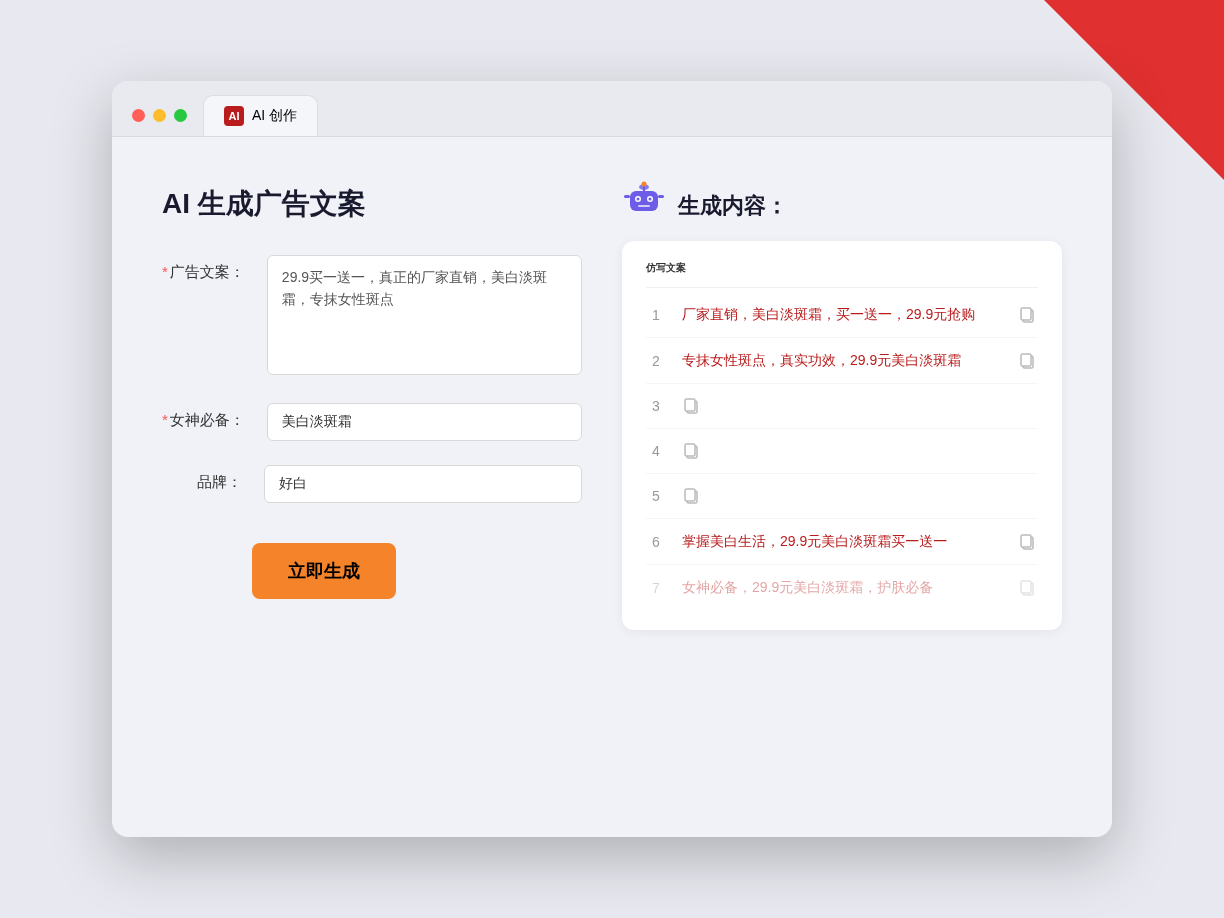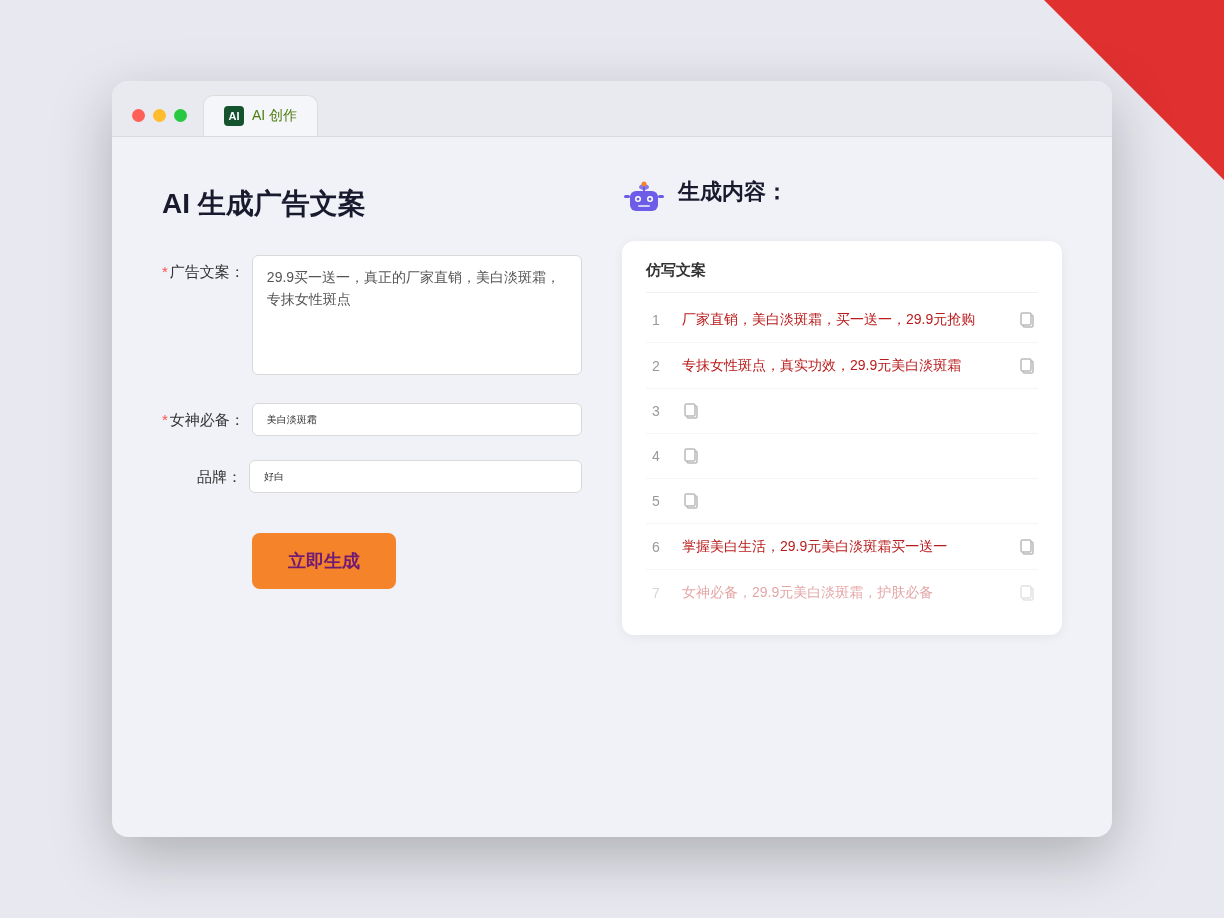--- a/index.html
+++ b/index.html
@@ -81,33 +81,33 @@
       gap: 8px;
       font-size: 14px;
       color: #333;
       border: 1px solid #ddd;
       border-bottom: none;
     }
 
     .tab-icon {
       width: 20px;
       height: 20px;
-      background: #14532d;
+      background: #b91c1c;
       border-radius: 4px;
       display: flex;
       align-items: center;
       justify-content: center;
       color: white;
       font-size: 11px;
       font-weight: bold;
     }
 
     .tab-label {
       font-size: 14px;
-      color: #4d7c0f;
+      color: #000000;
     }
 
     
     .content-area {
       padding: 40px 50px;
       display: flex;
       gap: 40px;
       min-height: 700px;
     }
 
@@ -121,21 +121,21 @@
       font-weight: 700;
       color: #1a1a2e;
       margin-bottom: 32px;
       margin-top: 8px;
     }
 
     .form-group {
       display: flex;
       align-items: flex-start;
       margin-bottom: 24px;
-      gap: 7px;
+      gap: 22px;
     }
 
     .form-label {
       font-size: 15px;
       color: #333;
       min-width: 80px;
       text-align: right;
       padding-top: 8px;
       flex-shrink: 0;
     }
@@ -163,50 +163,50 @@
       font-family: inherit;
       line-height: 1.6;
       outline: none;
     }
 
     .form-input {
       width: 100%;
       padding: 10px 14px;
       border: 1px solid #d9d9d9;
       border-radius: 6px;
-      font-size: 10px;
+      font-size: 14px;
       color: #333;
       background: white;
       font-family: inherit;
       outline: none;
     }
 
     .generate-btn {
       background: #f5832a;
-      color: #701a75;
+      color: #000000;
       border: none;
       border-radius: 8px;
       padding: 16px 36px;
       font-size: 18px;
       font-weight: 600;
       cursor: pointer;
       margin-top: 40px;
       margin-left: 90px;
       display: block;
       font-family: inherit;
     }
 
     
     .right-panel {
       flex: 1;
     }
 
     .result-header {
       display: flex;
-      align-items: flex-start;
+      align-items: flex-end;
       gap: 12px;
       margin-bottom: 20px;
     }
 
     .robot-icon {
       width: 44px;
       height: 44px;
       position: relative;
     }
 
@@ -217,21 +217,21 @@
     }
 
     .result-card {
       background: white;
       border-radius: 12px;
       padding: 20px 24px;
       box-shadow: 0 2px 12px rgba(0,0,0,0.06);
     }
 
     .result-card-header {
-      font-size: 15px;
+      font-size: 10px;
       font-weight: 600;
       color: #333;
       padding-bottom: 12px;
       border-bottom: 1px solid #f0f0f0;
       margin-bottom: 4px;
     }
 
     .result-item {
       display: flex;
       align-items: center;

